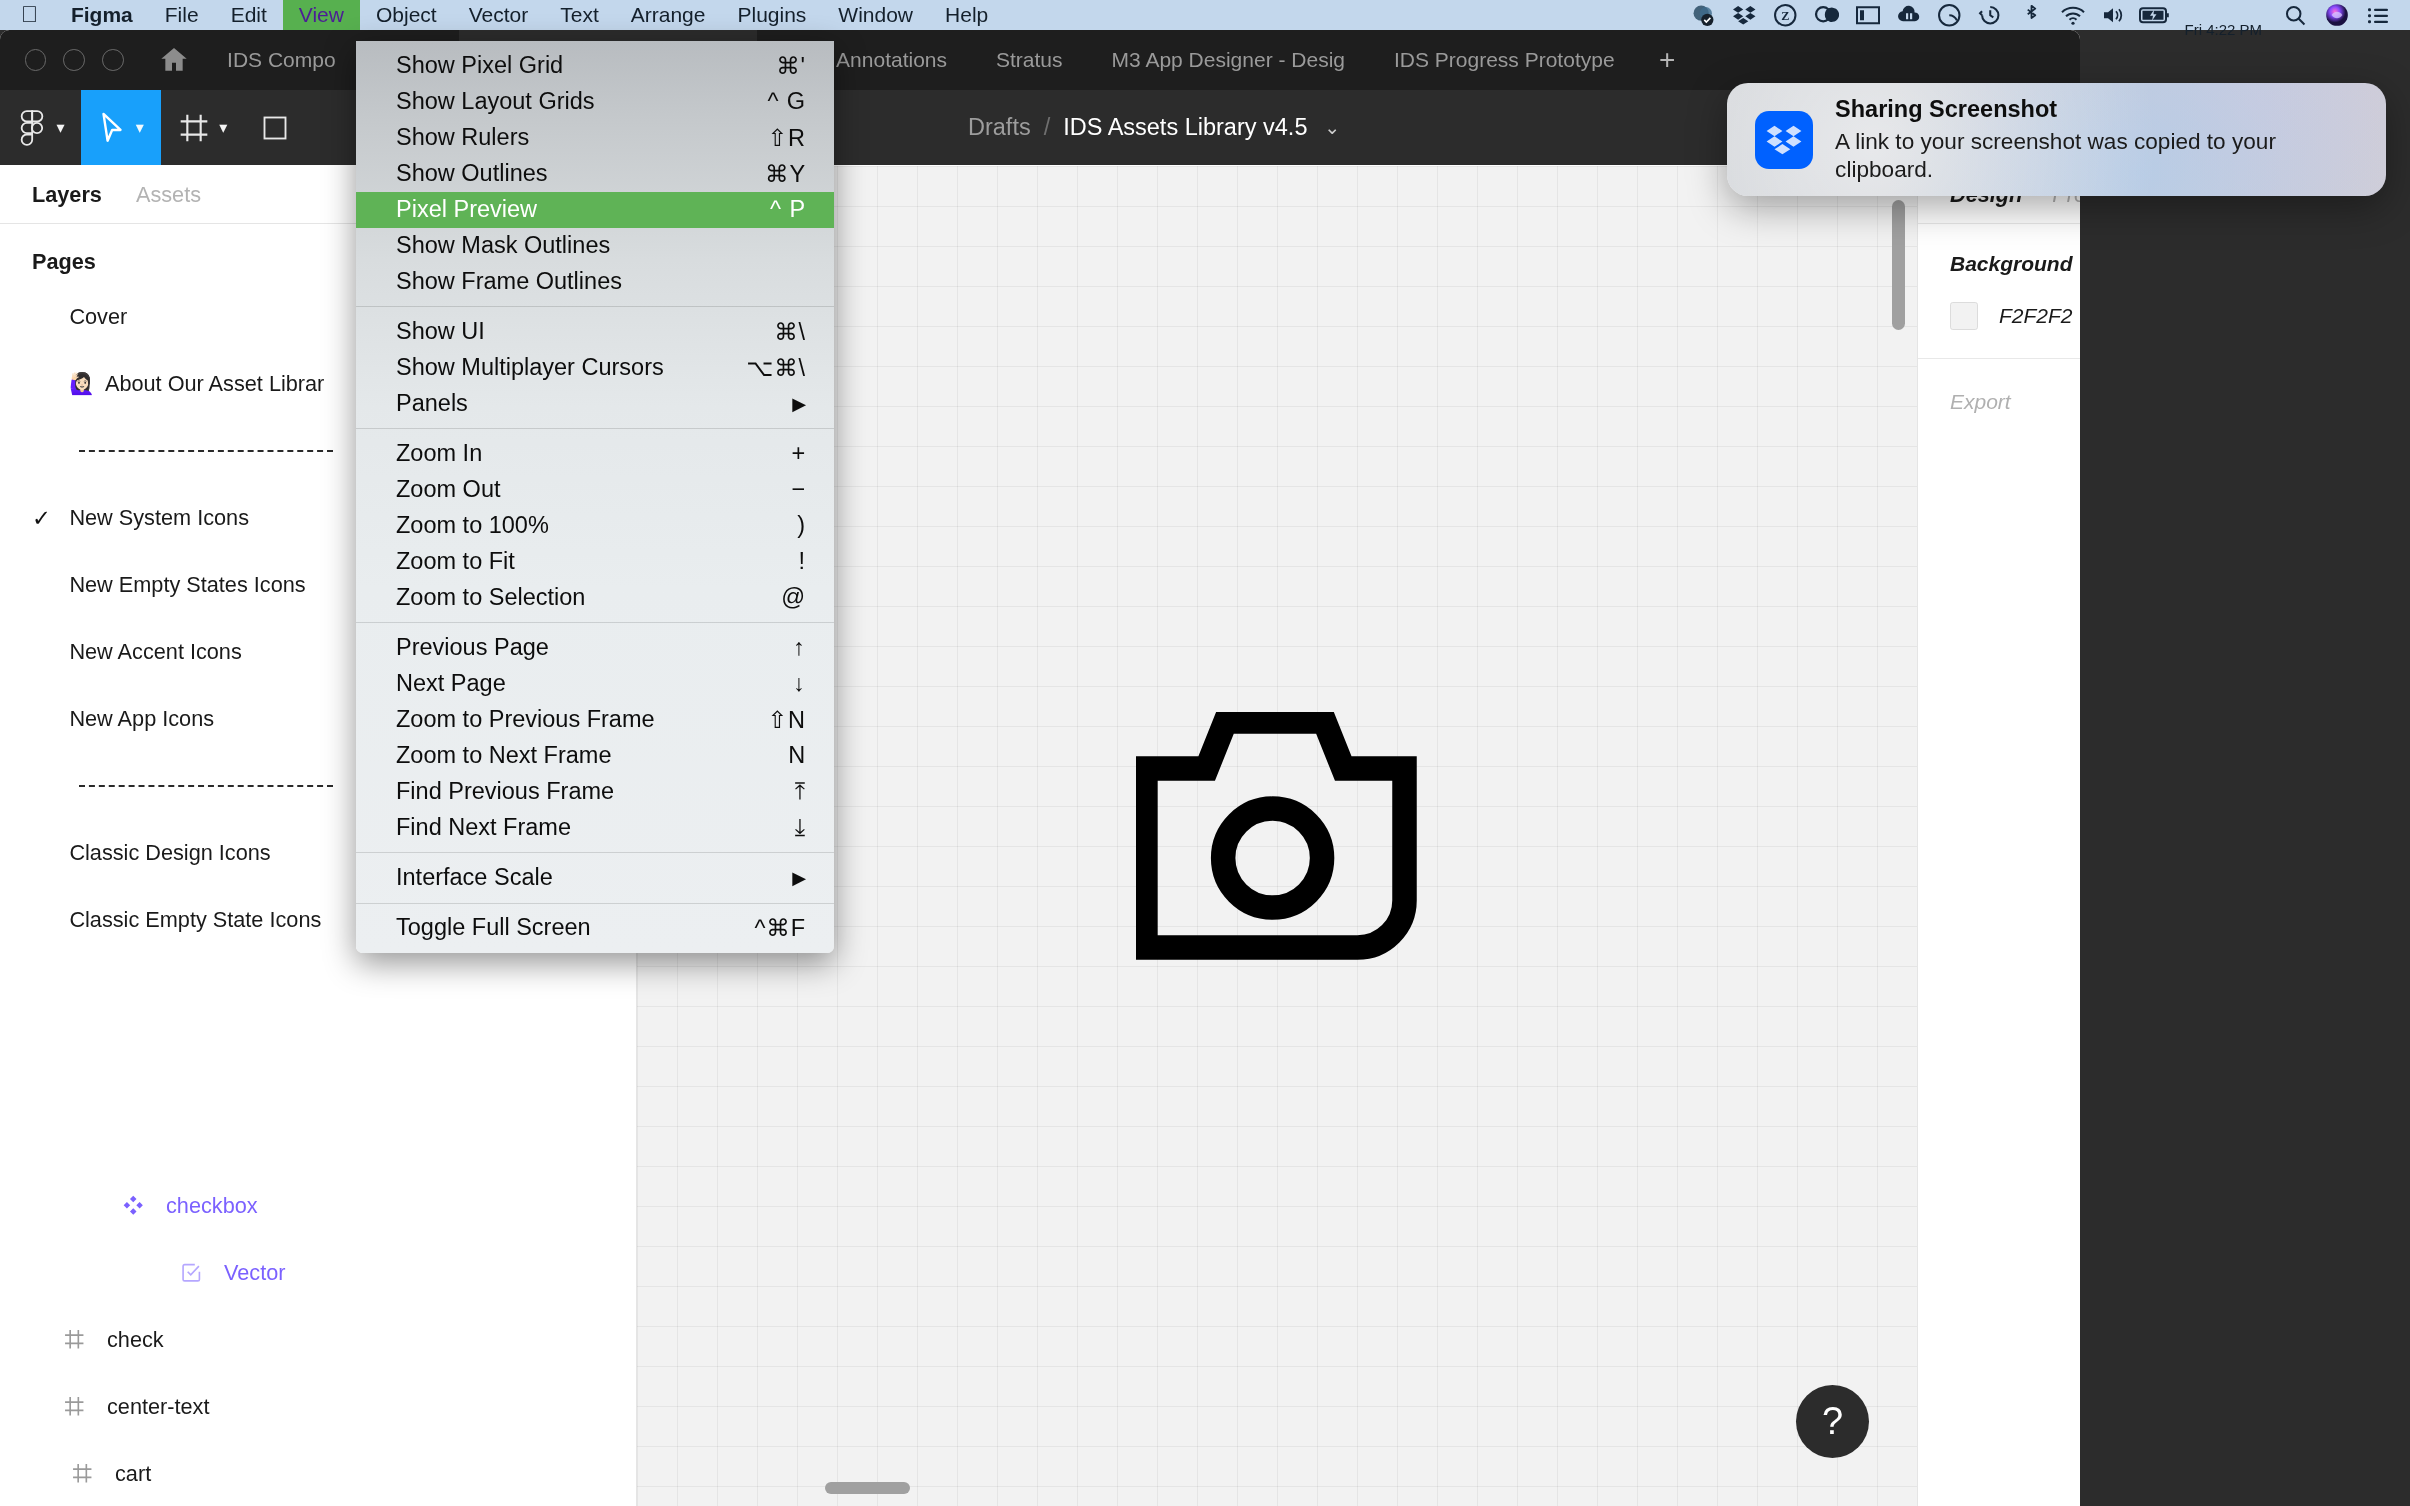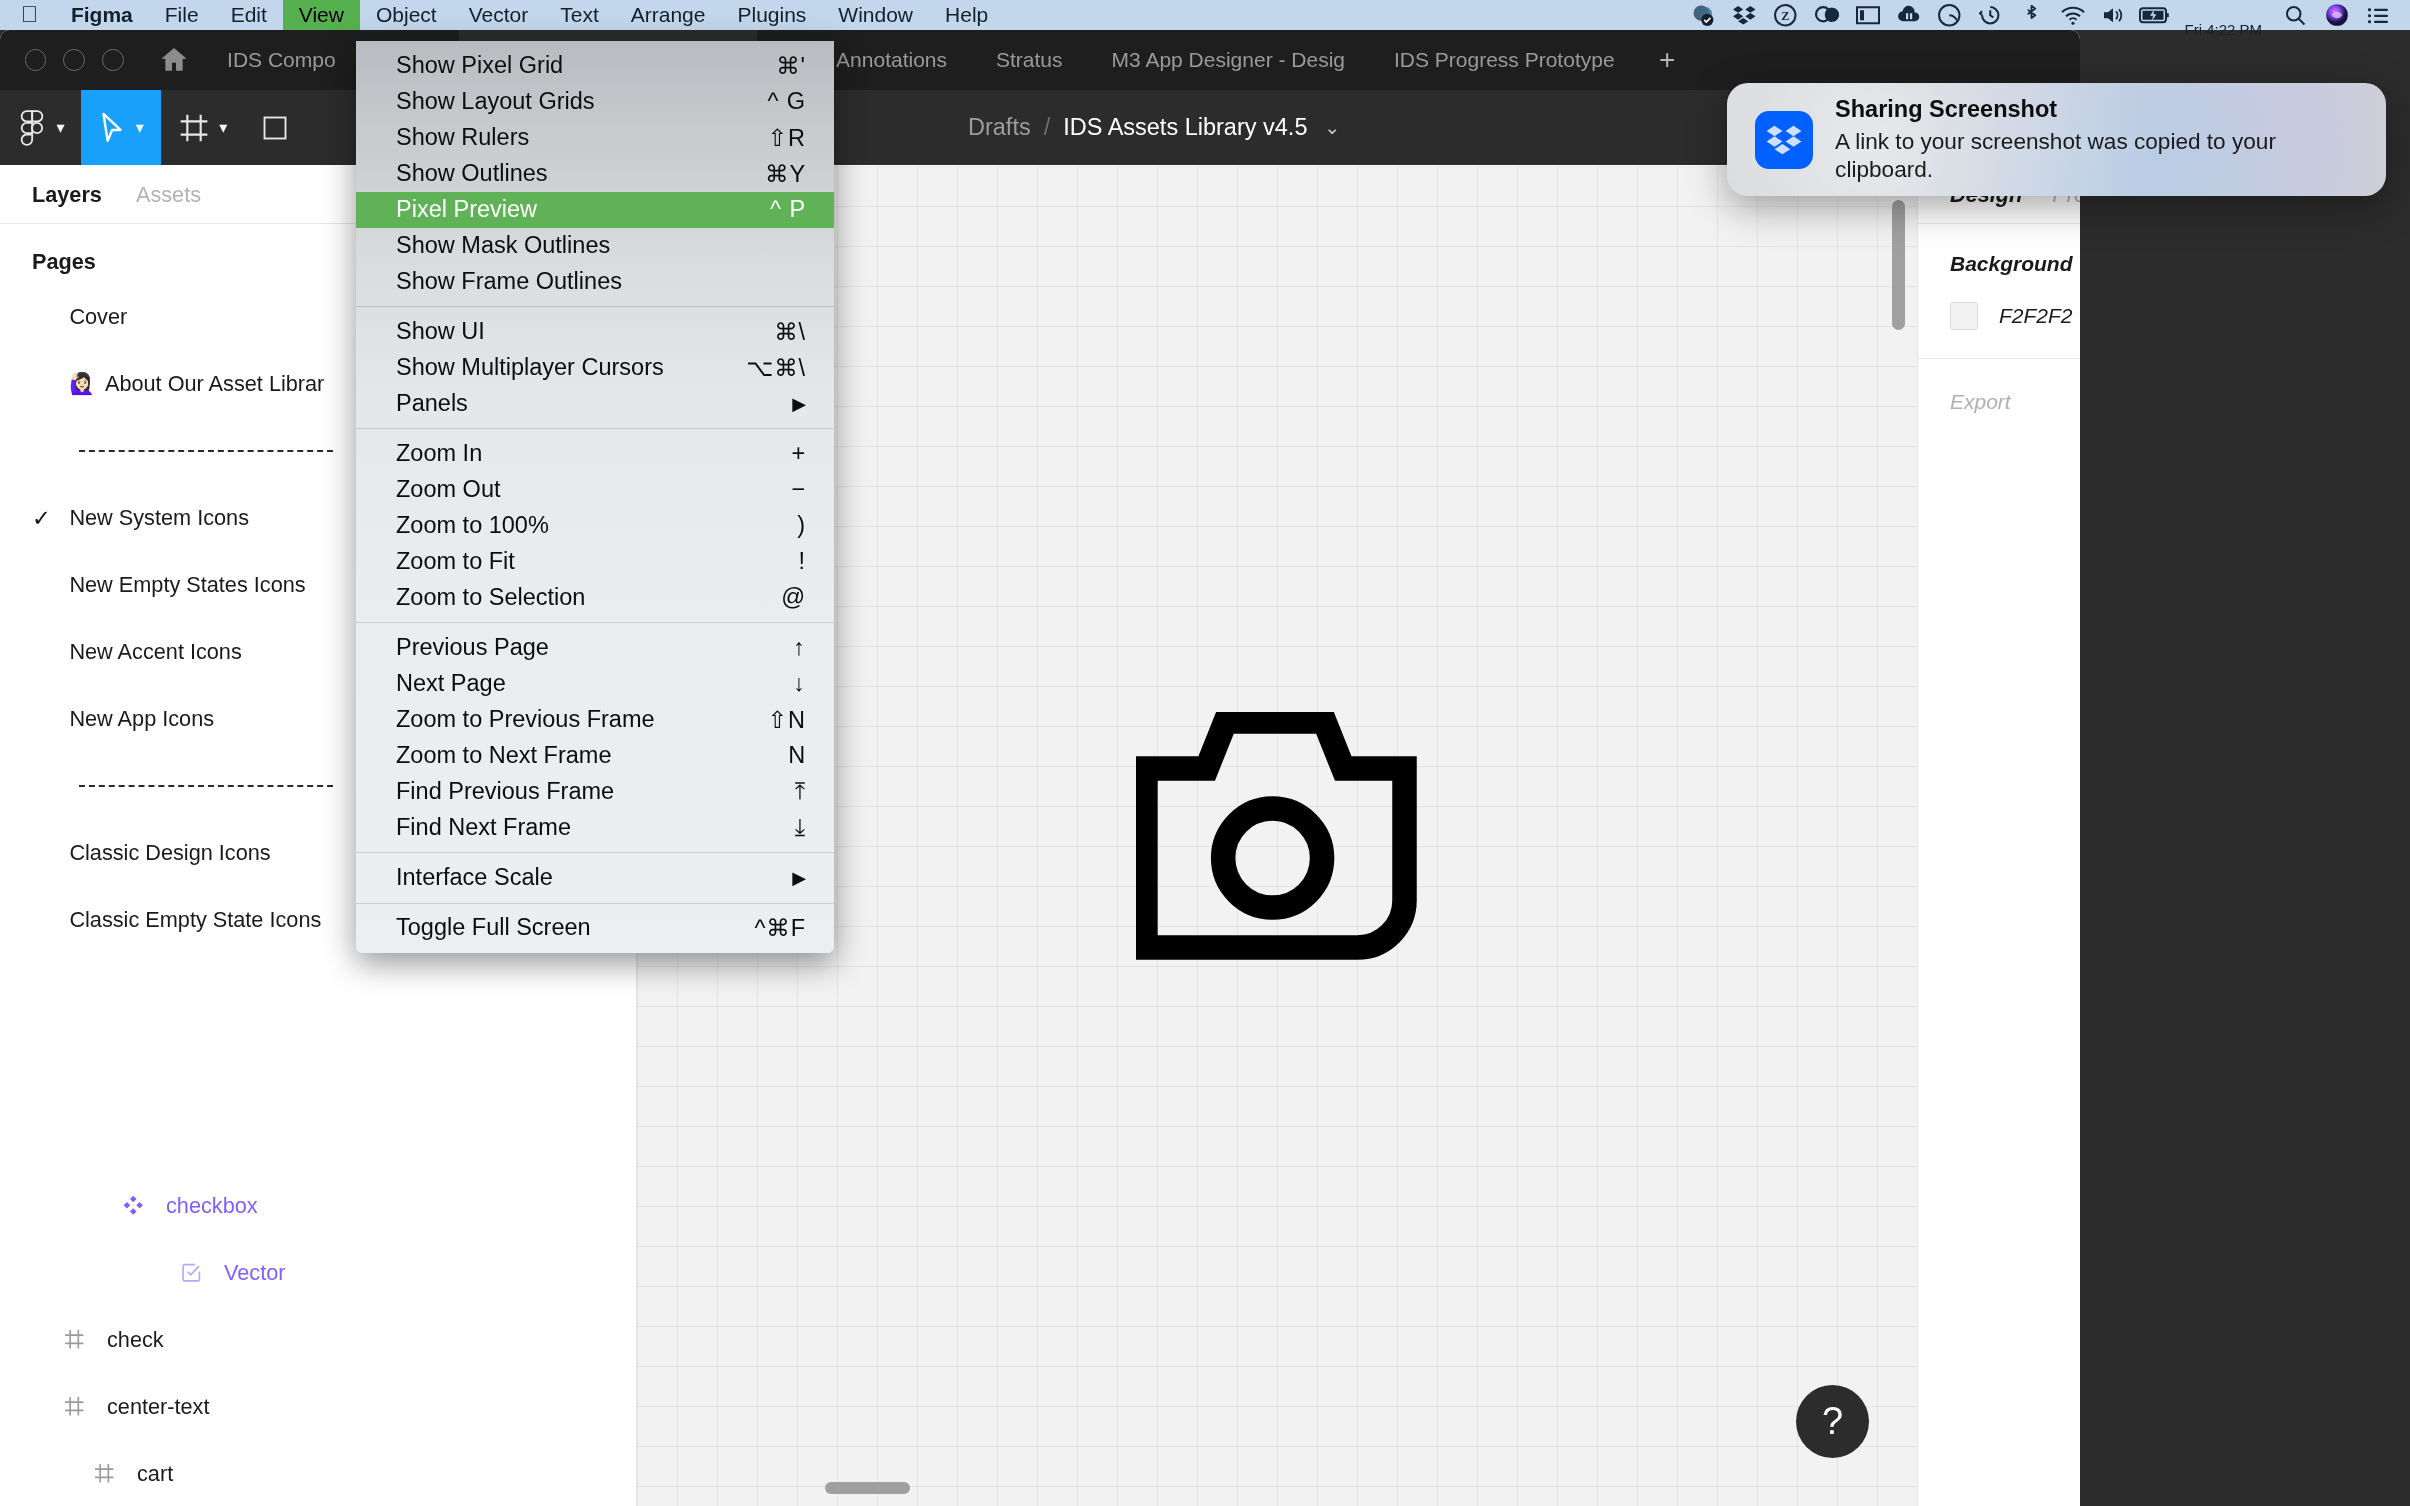--- a/index.html
+++ b/index.html
@@ -14,21 +14,21 @@
   #menubar{
     position:absolute; top:0; left:0; width:2411px; height:30px;
     background:#c3d7ec;
     display:flex; align-items:center;
     z-index:60;
     font-size:21px; color:#14202c;
   }
   .mb-apple{ padding:0 17px 0 21px; font-size:22.6px; line-height:1; }
   .mb-item{ padding:0 16px; height:30px; display:flex; align-items:center; white-space:nowrap; }
   .mb-item.bold{ font-weight:bold; }
-  .mb-item.active{ background:#57b04f; color:#000000; }
+  .mb-item.active{ background:#57b04f; color:#4c1d95; }
   .mb-right{ margin-left:auto; display:flex; align-items:center; gap:0px; padding-right:13px; }
   .mb-ic{ width:41px; height:30px; display:flex; align-items:center; justify-content:center; }
   .mb-ic svg{ display:block; }
   .mb-clock{ padding:0 13px 0 9.4px; font-size:15px; white-space:nowrap;margin-top:29px; }
 
   
   #figma-window{
     position:absolute; top:30px; left:0; width:2080px; height:1476px;
     background:#ffffff; border-radius:9.4px 9.4px 0 0; overflow:hidden;
   }
@@ -499,21 +499,21 @@
         <span>check</span>
       </div>
       <div class="layer-row" style="padding-left:58px">
         <span class="li">
           <svg width="24.5" height="24.5" viewBox="0 0 24 24" fill="none" stroke="#9a9a9a" stroke-width="1.6">
               <path d="M8 3v18M16 3v18M3 8h18M3 16h18"></path>
             </svg>
         </span>
         <span>center-text</span>
       </div>
-      <div class="layer-row" style="padding-left:88px">
+      <div class="layer-row" style="padding-left:66px">
         <span class="li">
           <svg width="24.5" height="24.5" viewBox="0 0 24 24" fill="none" stroke="#9a9a9a" stroke-width="1.6">
               <path d="M8 3v18M16 3v18M3 8h18M3 16h18"></path>
             </svg>
         </span>
         <span>cart</span>
       </div>
     </div>
   </div>
 

